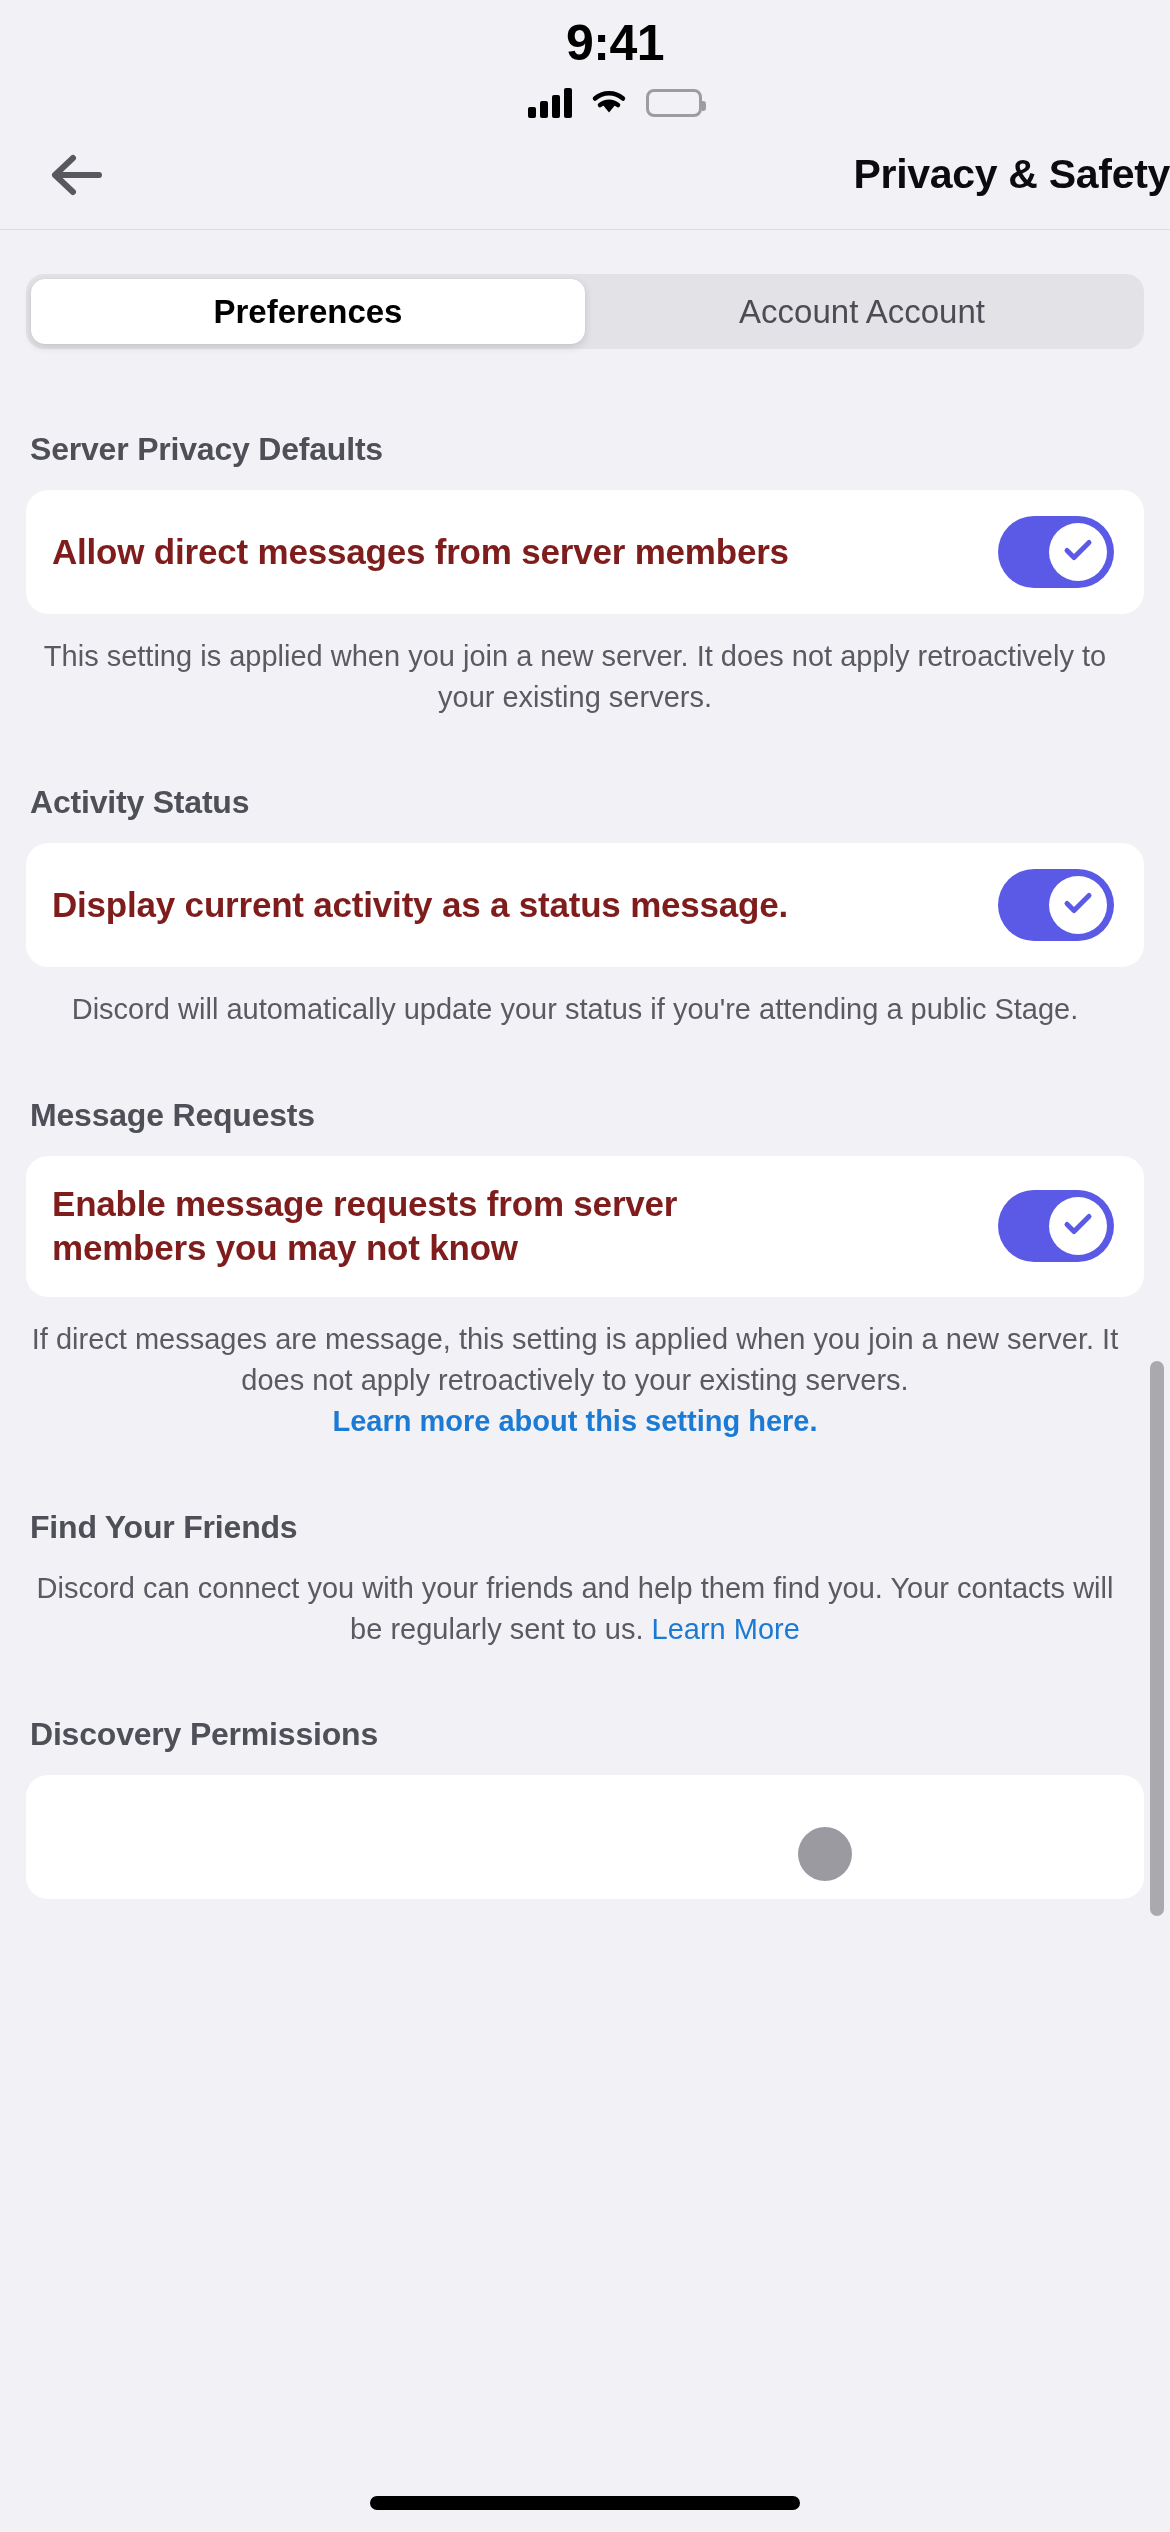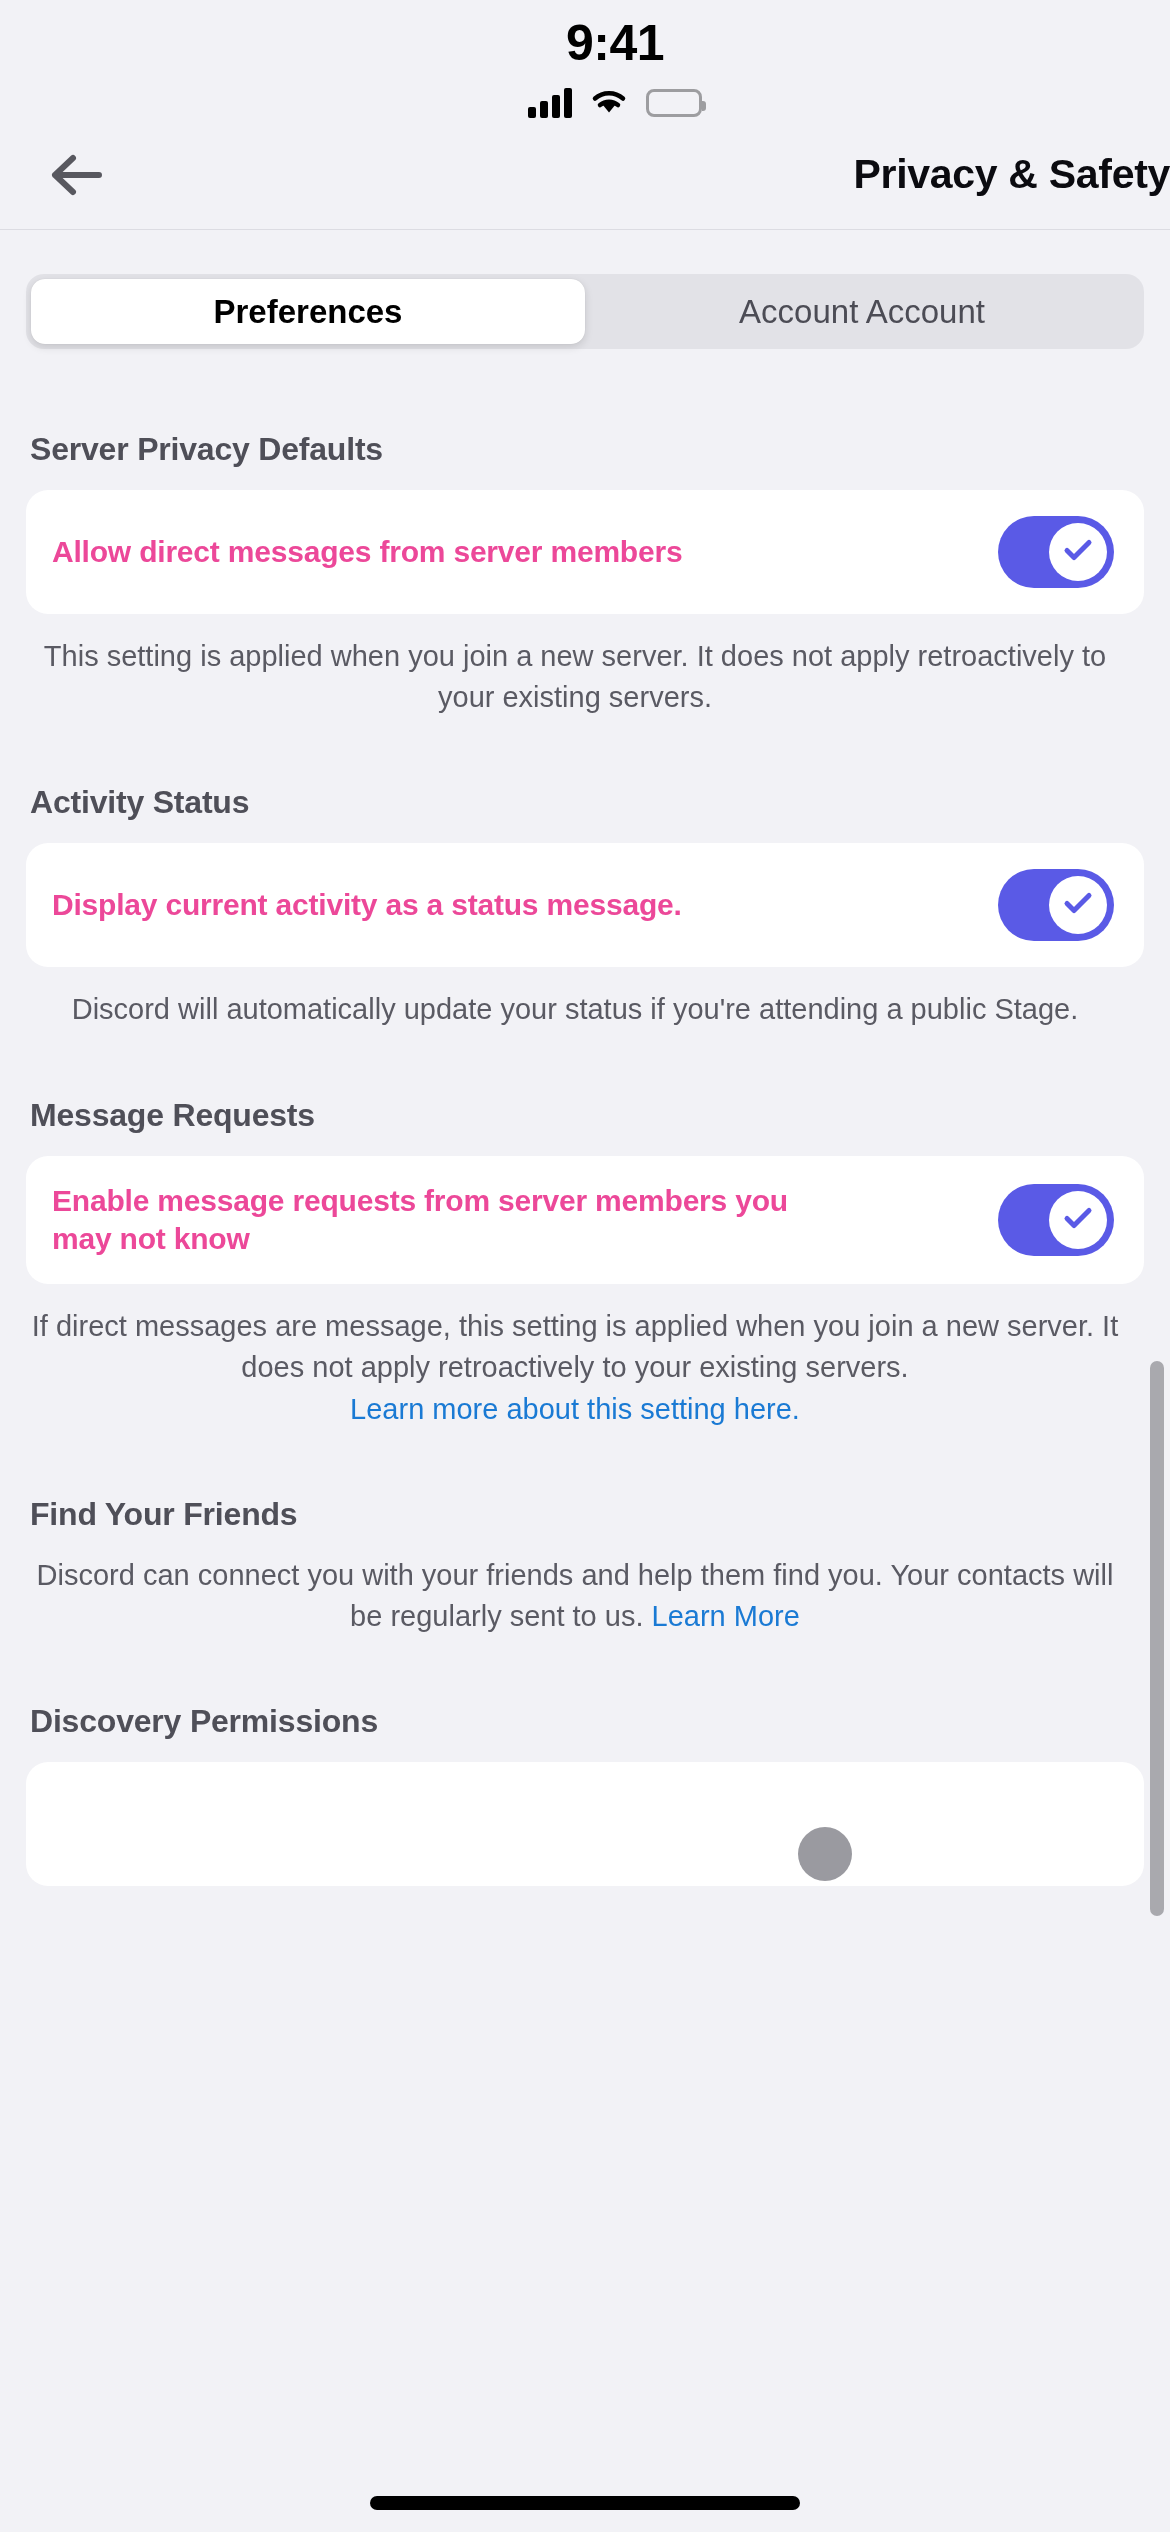--- a/index.html
+++ b/index.html
@@ -109,23 +109,23 @@
   .card {
     background:#ffffff;
     border-radius:22px;
     min-height:124px;
     display:flex;
     align-items:center;
     justify-content:space-between;
     padding:26px 30px 26px 26px;
   }
   .card-label {
-    font-size:30px;
-    font-weight:bold;
-    color:#ec4899;
+    font-size:35px;
+    font-weight:bold;
+    color:#7f1d1d;
     line-height:1.28;
     max-width:780px;
     letter-spacing:-0.2px;
   }
   .card-label.regular { font-weight:normal; }
 
   
   .toggle {
     flex:0 0 auto;
     width:116px; height:72px;
@@ -145,21 +145,21 @@
 
   .desc {
     font-size:29px;
     color:#5a5a63;
     line-height:1.42;
     margin:22px 0 0 4px;
     max-width:1090px;
     text-align:center;
   }
   .link { color:#1a7ad4; }
-  .link-block { display:block; color:#1a7ad4; }
+  .link-block { display:block; color:#1a7ad4;font-weight:bold; }
 
   
   .scrollbar {
     position:absolute;
     right:6px;
     top:930px;
     width:14px;
     height:555px;
     background:#a9a9ae;
     border-radius:7px;

